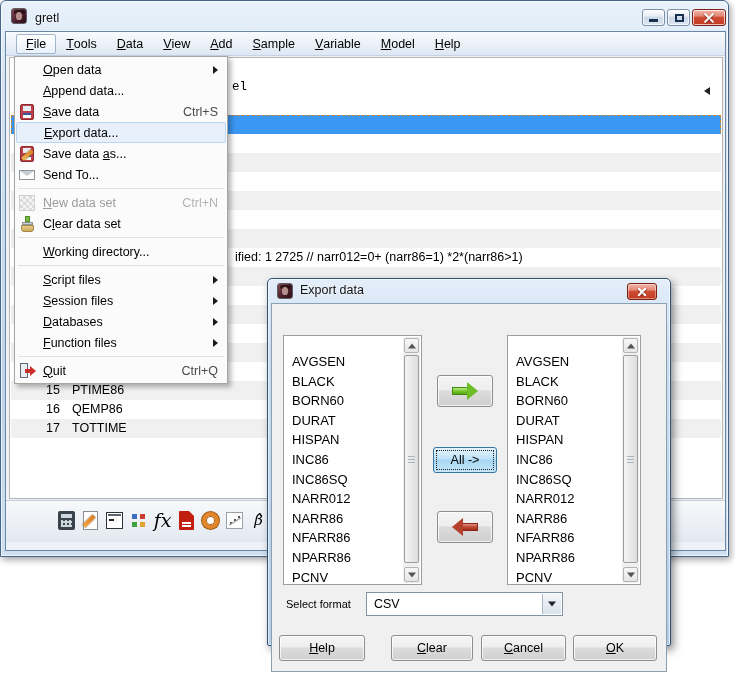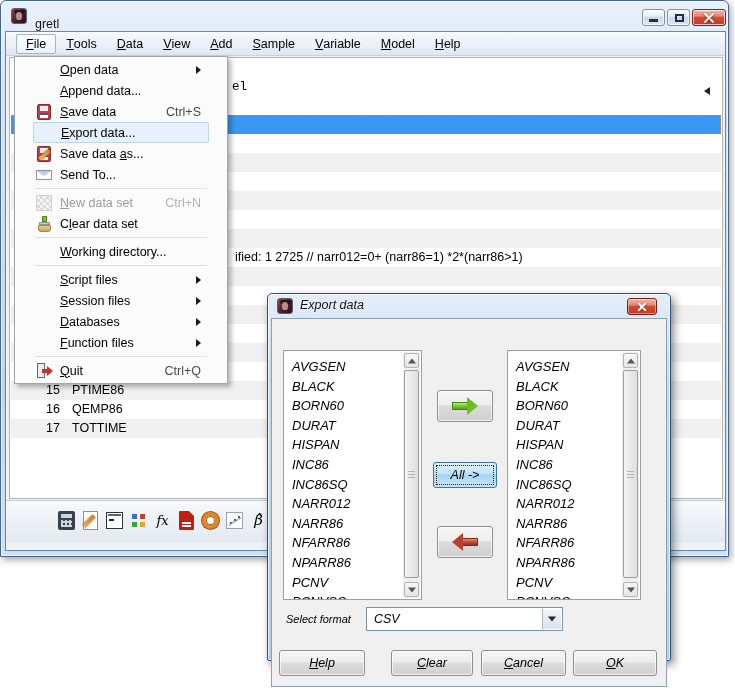--- a/index.html
+++ b/index.html
@@ -11,21 +11,21 @@
 
   
   #main-win{position:absolute;left:0;top:0;width:729px;height:557px;border:1px solid #46658c;border-radius:6px 6px 0 0;
     background:linear-gradient(180deg,#e9f2fb 0%,#d3e3f3 15%,#bed4ea 70%,#cfe0f0 100%);
     box-shadow:inset 0 0 0 1px rgba(255,255,255,.65),2px 3px 7px rgba(0,0,0,.35);}
   .titlebar{position:absolute;left:0;top:0;right:0;height:30px;}
   .app-ico{position:absolute;left:10px;top:7px;width:16px;height:16px;border-radius:3px;border:1px solid #5d5d66;
     background:linear-gradient(135deg,#8a4a52,#4a1f2b 55%,#2c1016);}
   .app-ico .p1{left:4px;top:3px;width:6px;height:8px;background:#c9a2a0;border-radius:45%;opacity:.85;}
   .app-ico .p2{left:2px;top:1px;width:11px;height:4px;background:#1d0d12;border-radius:2px;opacity:.8;}
-  .title-text{position:absolute;left:34px;top:9px;line-height:29px;font-size:12.5px;color:#111;text-shadow:0 0 4px #fff;}
+  .title-text{position:absolute;left:34px;top:3px;line-height:29px;font-size:12.5px;color:#111;text-shadow:0 0 4px #fff;}
   .capbtn{position:absolute;top:8px;height:17px;border:1px solid #7e90a6;border-radius:3px;
     background:linear-gradient(#fdfeff,#e8eef5 40%,#ccd8e6 50%,#dde7f1);box-shadow:inset 0 0 0 1px rgba(255,255,255,.7);}
   .cap-min{left:641px;width:23px;}
   .cap-max{left:666px;width:23px;}
   .cap-close{left:691px;width:34px;border-color:#7c2014;background:linear-gradient(#f2b6ab,#e38876 40%,#cf4c33 50%,#c23a22);}
   .cap-min i{left:6px;right:6px;bottom:3px;height:3px;background:#17304d;}
   .cap-max i{left:7px;top:4px;width:9px;height:8px;border:2px solid #17304d;background:transparent;}
   .cap-close i{left:50%;top:50%;width:13px;height:2px;background:#fff;border-radius:1px;box-shadow:0 1px 1px rgba(0,0,0,.35);}
   .cap-close .x1{transform:translate(-50%,-50%) rotate(45deg);}
   .cap-close .x2{transform:translate(-50%,-50%) rotate(-45deg);}
@@ -55,35 +55,35 @@
   .i-calculator-icon .b{left:5px;right:5px;top:4px;height:4px;background:#ccd6dd;}
   .i-calculator-icon .c{left:5px;right:5px;top:10px;bottom:4px;
     background-image:repeating-linear-gradient(0deg,#ccd6dd 0 2px,transparent 2px 4px),repeating-linear-gradient(90deg,#ccd6dd 0 2px,transparent 2px 4px);}
   .i-new-script-icon .a{inset:1px 3px;background:#fff;border:1px solid #8a8f96;}
   .i-new-script-icon .b{left:2px;top:9px;width:14px;height:4px;background:linear-gradient(90deg,#f2a33c,#d97b22);transform:rotate(-45deg);border-radius:1px;box-shadow:0 0 0 1px rgba(110,60,10,.35);}
   .i-console-icon .a{inset:2px;background:#fff;border:1px solid #2f3338;}
   .i-console-icon .b{left:4px;right:4px;top:4px;height:2px;background:#5a6470;}
   .i-console-icon .c{left:5px;top:9px;width:5px;height:2px;background:#222;}
   .i-session-icon .a{left:4px;top:4px;width:5px;height:5px;background:#3f6fc4;
     box-shadow:8px 0 0 #cc3b33,0 8px 0 #3da33d,8px 8px 0 #e0a32e;}
-  .i-function-packages-icon{font-family:"DejaVu Serif",serif;font-style:italic;font-size:13px;line-height:21px;}
+  .i-function-packages-icon{font-family:"DejaVu Serif",serif;font-style:italic;font-size:19px;line-height:21px;}
   .i-pdf-icon .a{inset:1px 3px;background:#c11e0f;border-radius:1px;}
   .i-pdf-icon .b{right:3px;top:1px;width:0;height:0;border-left:5px solid transparent;border-top:5px solid #f4f6f8;}
   .i-pdf-icon .c{left:6px;bottom:4px;width:9px;height:2px;background:#fff;box-shadow:0 -3px 0 #fff;}
   .i-help-icon .a{inset:2px;border-radius:50%;border:4px solid #e2862c;background:#fff;box-shadow:inset 0 0 0 1px #9c5a14,0 0 0 1px #9c5a14;}
   .i-graph-icon .a{inset:2px;background:#fff;border:1px solid #98a0a8;}
   .i-graph-icon .b{left:6px;top:12px;width:2px;height:2px;background:#555;box-shadow:4px -3px 0 #555,8px -6px 0 #555;}
   .i-graph-icon .c{left:4px;top:11px;width:14px;height:1px;background:#999;transform:rotate(-32deg);}
   .i-model-icon{font-family:"DejaVu Serif",serif;font-style:italic;font-size:15px;line-height:20px;}
   .i-databases-icon .a{left:5px;right:5px;top:5px;bottom:3px;background:linear-gradient(90deg,#9aa4ad,#e2e8ec 40%,#8d98a2);border-radius:2px;}
   .i-databases-icon .b{left:5px;right:5px;top:3px;height:5px;border-radius:50%;background:#ccd3d9;border:1px solid #7d858e;}
 
   
   .popup{position:absolute;left:14px;top:56px;width:214px;background:#fbfbfb;border:1px solid #a5a5a5;
-    padding:2px 18px;box-shadow:3px 3px 5px rgba(0,0,0,.3);z-index:50;}
+    padding:2px 1px;box-shadow:3px 3px 5px rgba(0,0,0,.3);z-index:50;}
   .menu-item{display:flex;align-items:center;height:21px;padding:0 8px 0 2px;white-space:nowrap;}
   .menu-item.highlighted{background:#e8f1fb;border:1px solid #b9d5f2;border-radius:2px;}
   .menu-item.disabled{color:#9b9b9b;}
   .menu-item.disabled .menu-accel{color:#b4b4b4;}
   .mi{width:18px;height:18px;position:relative;flex:none;margin-right:7px;}
   .menu-label{white-space:nowrap;}
   .menu-accel{margin-left:auto;color:#4a4a4a;}
   .sub-arrow{margin-left:auto;width:0;height:0;border-top:4px solid transparent;border-bottom:4px solid transparent;border-left:5px solid #1a1a1a;}
   .menu-sep{height:1px;background:#e0e0e0;margin:3px 2px;}
   
@@ -96,37 +96,37 @@
   .mi-new-dataset-icon .a{inset:1px;border:1px solid #cfcfcf;
     background:repeating-conic-gradient(#dcdcdc 0 25%,#f3f3f3 0 50%);background-size:6px 6px;}
   .mi-clear-dataset-icon .a{left:7px;top:1px;width:5px;height:6px;background:#7ab648;border:1px solid #4f8f27;}
   .mi-clear-dataset-icon .b{left:4px;top:7px;width:11px;height:3px;background:#c9cdd2;border:1px solid #8f959c;}
   .mi-clear-dataset-icon .c{left:3px;top:10px;width:13px;height:7px;background:linear-gradient(#e7cf8e,#caa75f);border:1px solid #a3873f;border-radius:0 0 3px 3px;}
   .mi-quit-icon .a{left:2px;top:1px;width:8px;height:15px;background:#e9eef3;border:1px solid #5f6a76;}
   .mi-quit-icon .b{left:7px;top:7px;width:5px;height:4px;background:#cc2f2a;}
   .mi-quit-icon .c{left:12px;top:4px;width:0;height:0;border-top:5px solid transparent;border-bottom:5px solid transparent;border-left:6px solid #cc2f2a;}
 
   
-  #dialog{position:absolute;left:267px;top:293px;width:404px;height:368px;border:1px solid #2f5376;border-radius:5px 5px 2px 2px;
+  #dialog{position:absolute;left:267px;top:278px;width:404px;height:368px;border:1px solid #2f5376;border-radius:5px 5px 2px 2px;
     background:linear-gradient(180deg,#e3eefa 0%,#cbdcef 20%,#b5cde6 100%);
-    box-shadow:inset 0 0 0 1px rgba(255,255,255,.6),3px 4px 9px rgba(0,0,0,.45);z-index:100;font-style:italic;}
+    box-shadow:inset 0 0 0 1px rgba(255,255,255,.6),3px 4px 9px rgba(0,0,0,.45);z-index:100;}
   .dlg-titlebar{position:absolute;left:0;top:0;right:0;height:24px;}
   .dlg-titlebar .app-ico{left:9px;top:4px;}
   .dlg-title{position:absolute;left:32px;top:0;line-height:23px;font-size:12.5px;color:#111;text-shadow:0 0 4px #fff;}
   .dlg-close{position:absolute;left:359px;top:4px;width:30px;height:17px;border:1px solid #7c2014;border-radius:3px;
     background:linear-gradient(#f2b6ab,#e38876 40%,#cf4c33 50%,#c23a22);box-shadow:inset 0 0 0 1px rgba(255,255,255,.4);}
   .dlg-close i{left:50%;top:50%;width:11px;height:2px;background:#fff;border-radius:1px;box-shadow:0 1px 1px rgba(0,0,0,.35);}
   .dlg-close .x1{transform:translate(-50%,-50%) rotate(45deg);}
   .dlg-close .x2{transform:translate(-50%,-50%) rotate(-45deg);}
   .dlg-body{position:absolute;left:3px;top:24px;width:396px;height:369px;background:#f0f0f0;border:1px solid #8aa0b5;}
   .dlg-heading{position:absolute;left:0;right:0;top:6px;text-align:center;font-size:12.5px;}
   .var-list{position:absolute;top:31px;height:250px;background:#fff;border:1px solid #9e9e9e;overflow:hidden;}
   .list-left{left:11px;width:139px;}
   .list-right{left:235px;width:134px;}
-  .var-items{position:absolute;left:0;top:0;right:18px;bottom:0;padding-top:6px;overflow:hidden;}
+  .var-items{position:absolute;left:0;top:0;right:18px;bottom:0;padding-top:16px;overflow:hidden;}
   .var-item{height:19.6px;line-height:19.5px;padding-left:8px;font-size:13px;white-space:nowrap;}
   .sb{position:absolute;top:1px;bottom:1px;right:1px;width:17px;background:#f0f0f0;}
   .sb-btn{position:absolute;left:1px;right:1px;height:15px;background:linear-gradient(#f7f7f7,#e5e5e5);border:1px solid #b4b4b4;border-radius:2px;}
   .sb-up{top:1px;}
   .sb-down{bottom:1px;}
   .tri-up{left:50%;top:50%;transform:translate(-50%,-50%);width:0;height:0;border-left:4px solid transparent;border-right:4px solid transparent;border-bottom:5px solid #555;}
   .tri-down{left:50%;top:50%;transform:translate(-50%,-50%);width:0;height:0;border-left:4px solid transparent;border-right:4px solid transparent;border-top:5px solid #555;}
   .sb-thumb{position:absolute;left:1px;right:1px;top:18px;bottom:20px;background:linear-gradient(90deg,#f4f4f4,#dedede);border:1px solid #9d9d9d;border-radius:2px;}
   .sb-grip{left:3px;right:3px;top:50%;margin-top:-5px;height:9px;background:repeating-linear-gradient(0deg,#a9b4be 0 1px,transparent 1px 3px);}
 

